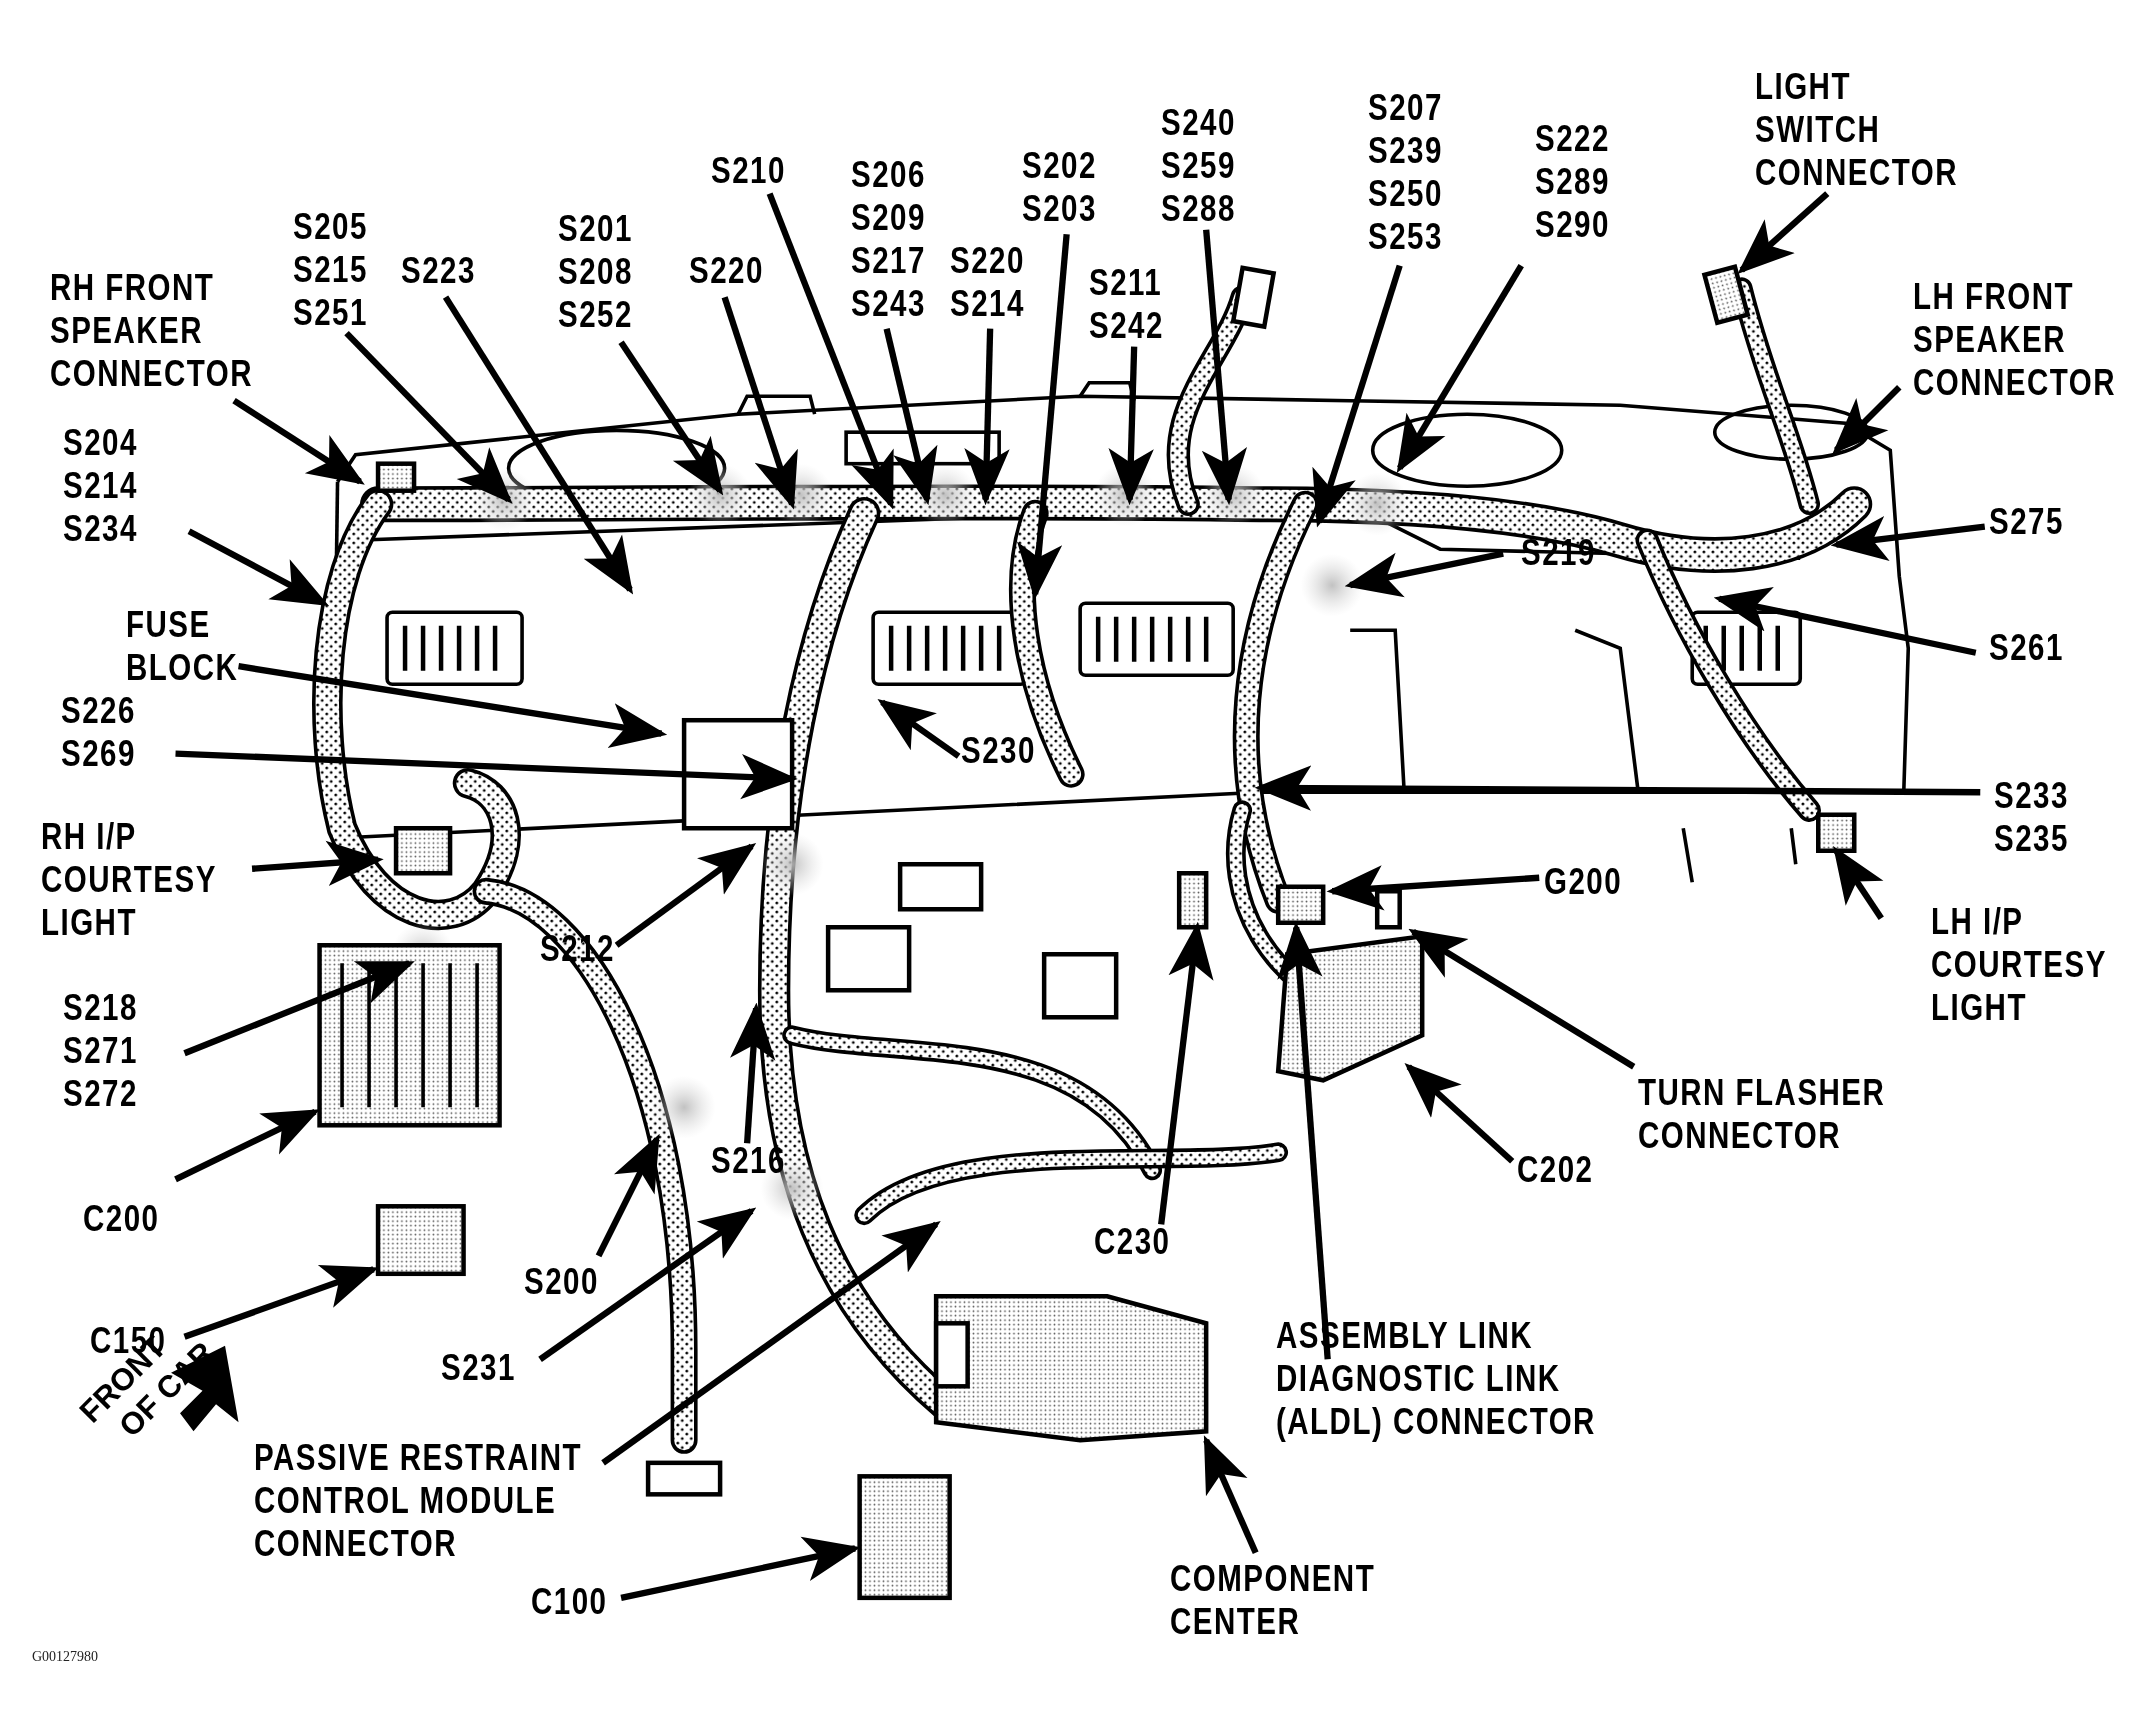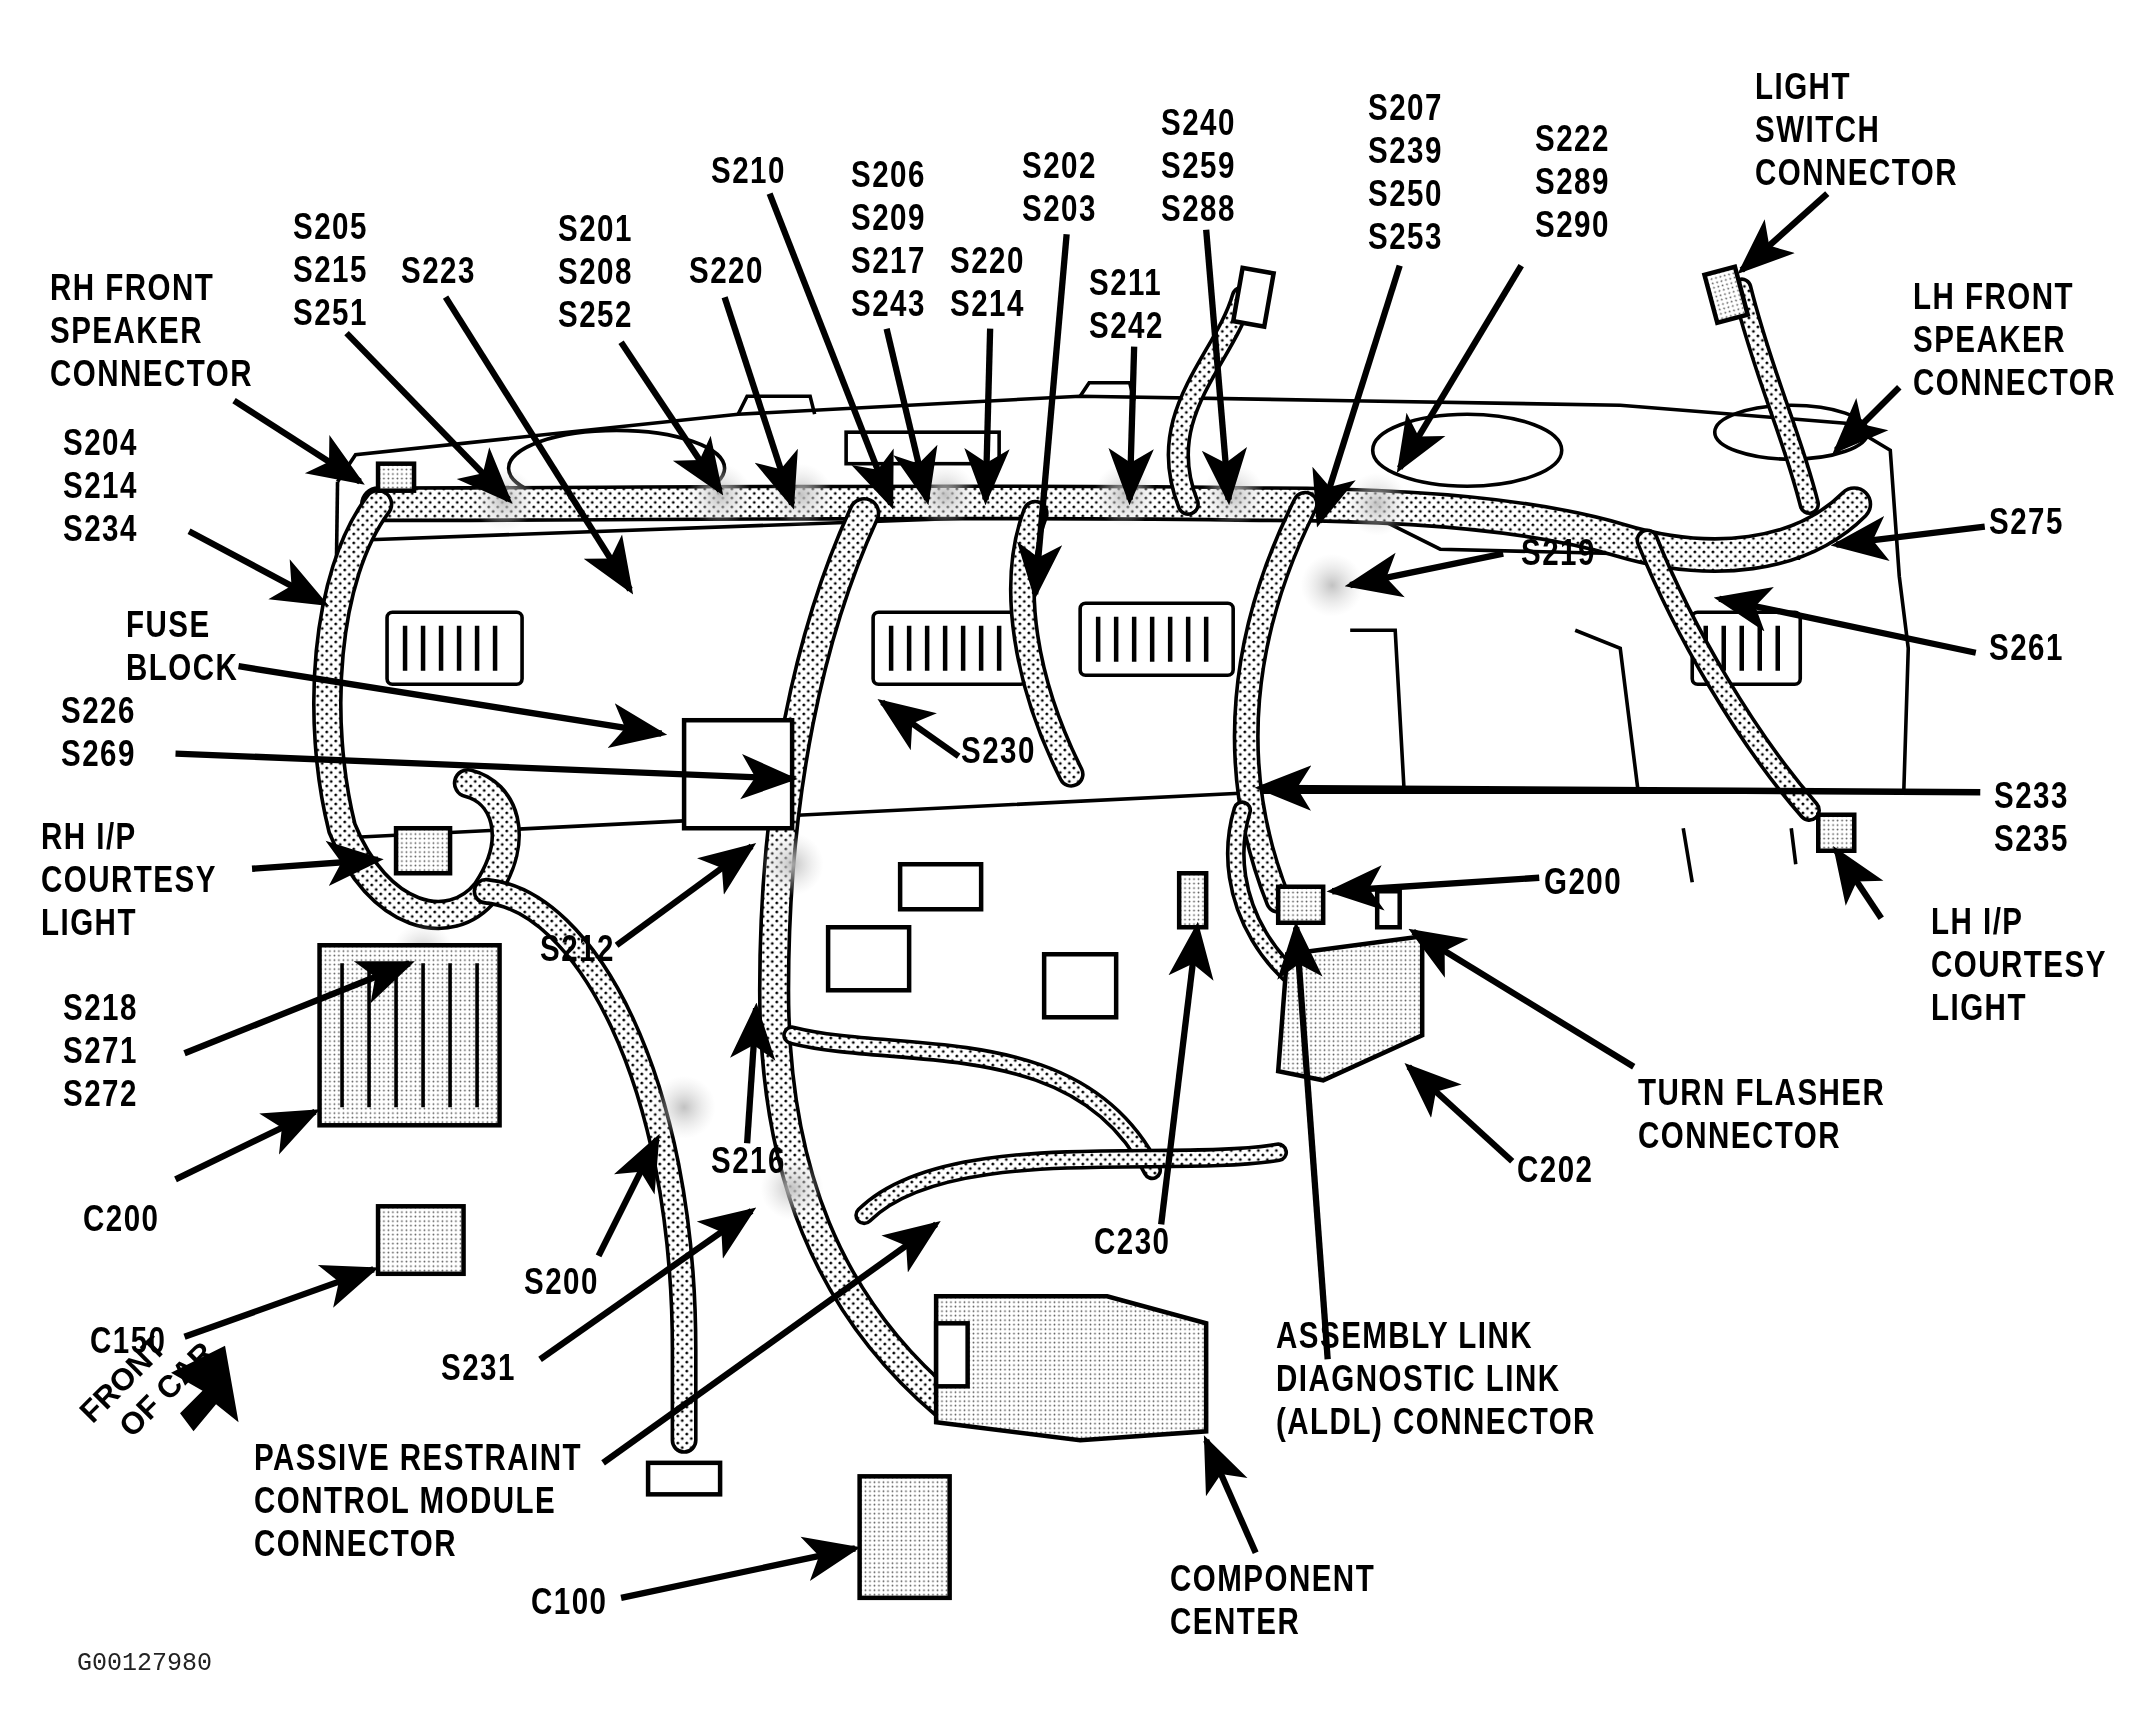--- a/index.html
+++ b/index.html
@@ -3,22 +3,22 @@
 <meta charset="utf-8">
 <style>
   html,body{margin:0;padding:0;background:#fff;}
   #stage{position:relative;width:2145px;height:1733px;background:#fff;overflow:hidden;
     font-family:"Liberation Sans","DejaVu Sans",sans-serif;}
   svg#art{position:absolute;left:0;top:0;}
   .lbl{position:absolute;font-family:"Liberation Sans",sans-serif;font-weight:bold;
     font-size:36px;line-height:43px;color:#000;letter-spacing:1.8px;white-space:nowrap;
     transform:scaleX(0.82);transform-origin:left top;}
   .lbl span{display:block;}
-  .figid{position:absolute;left:32px;top:1649px;font-family:Liberation Mono, monospace;
-    font-size:25px;color:#222;margin-left:45px;}
+  .figid{position:absolute;left:32px;top:1649px;font-family:Liberation Serif, serif;
+    font-size:14px;color:#222;}
   .front{position:absolute;left:72px;top:1404px;font-family:"Liberation Sans",sans-serif;
     font-weight:bold;font-size:31px;line-height:38px;transform:rotate(-45deg);
     transform-origin:left top;color:#000;}
 </style>
 </head>
 <body>
 
 <div id="stage">
 
   <svg id="art" width="2145" height="1733" viewBox="0 0 2383 1925">

